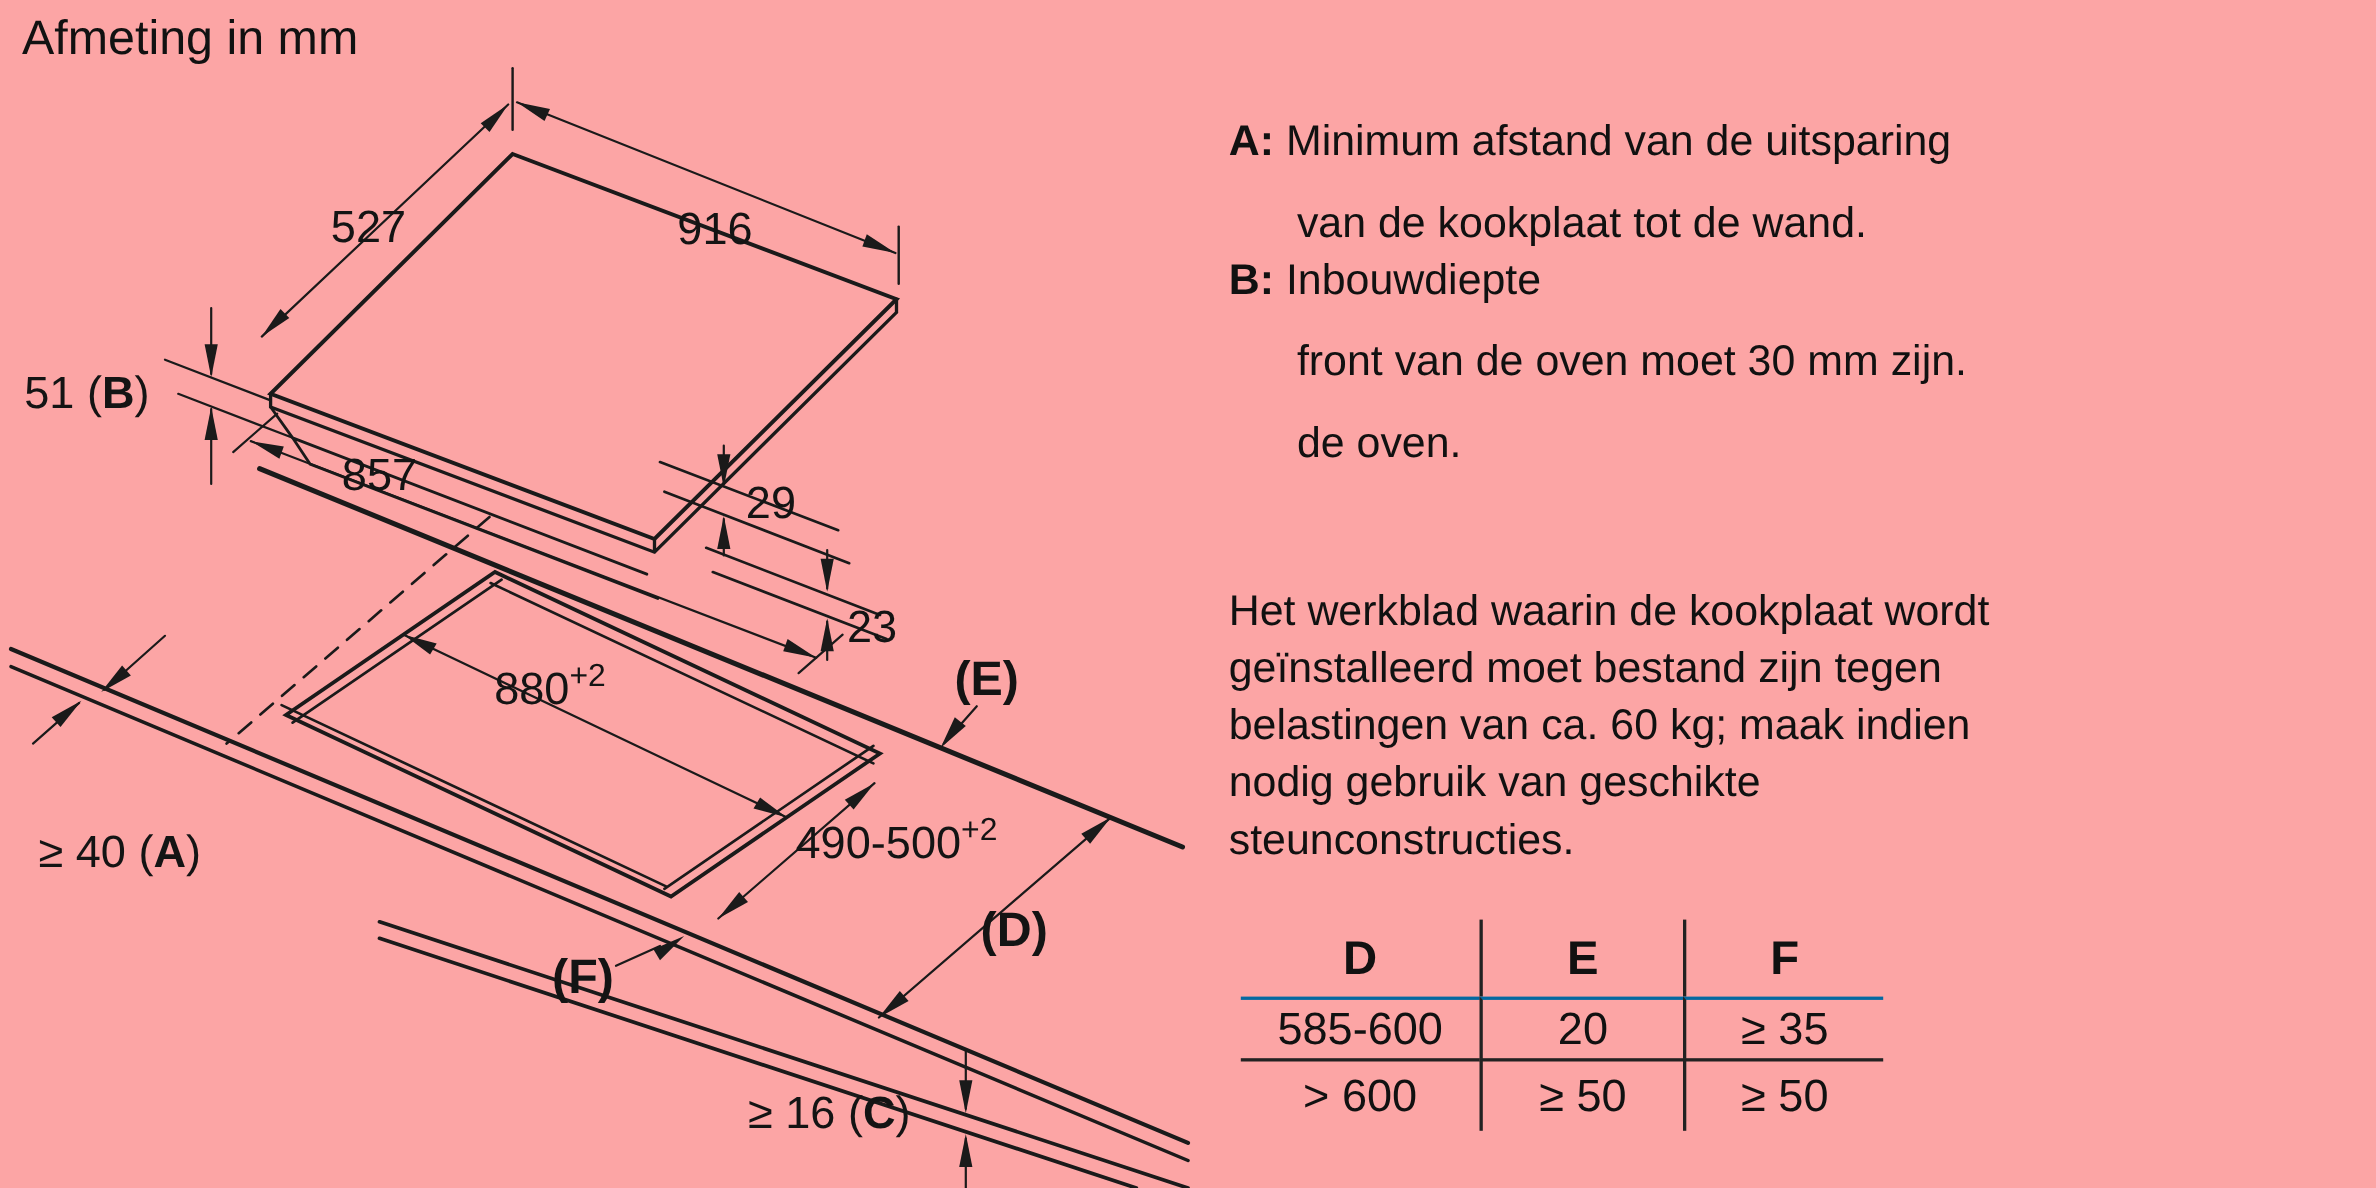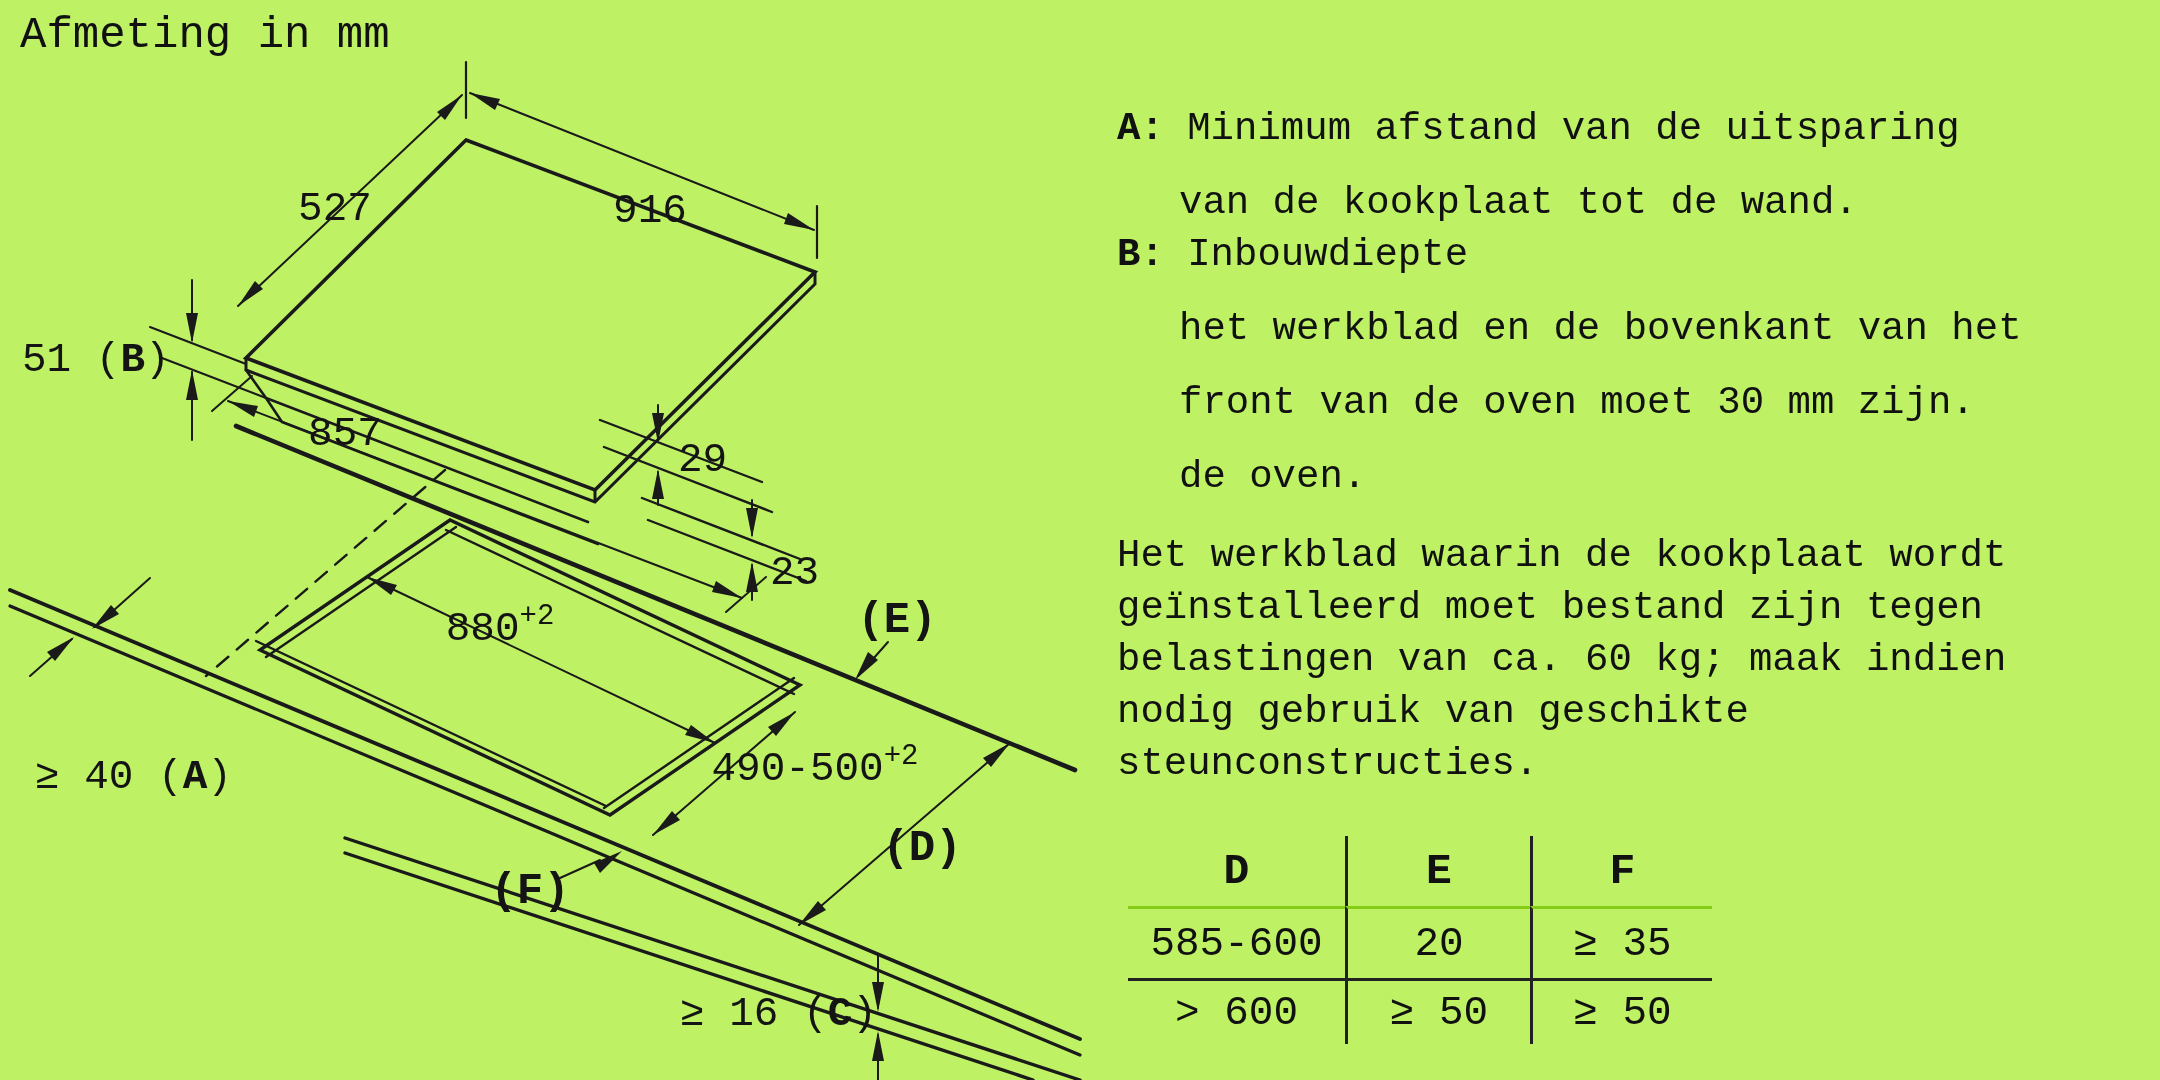--- a/index.html
+++ b/index.html
@@ -1,38 +1,38 @@
 <!DOCTYPE html>
 <html lang="nl"><head>
 <meta charset="utf-8">
 <style>
   html,body{margin:0;padding:0;background:#fff;}
-  #stage{position:relative;width:2160px;height:1080px;background:#bef264;overflow:hidden;
-         font-family:Liberation Mono, monospace;color:#111;}
+  #stage{position:relative;width:2160px;height:1080px;background:#fca5a5;overflow:hidden;
+         font-family:Liberation Sans, sans-serif;color:#111;}
   #diagram{position:absolute;left:0;top:0;}
   svg text{fill:#141414;}
   .dimtxt{font-size:41px;}
   .big{font-size:44px;font-weight:bold;}
   .sup{font-size:29px;}
   
   .rightcol{position:absolute;left:1117px;width:680px;}
   .legend{top:103px;}
   .note{top:530px;}
   .tline{font-size:39px;line-height:52px;white-space:nowrap;}
   .tline .pfx{font-weight:bold;}
   .tline.ind{padding-left:62px;margin-top:22px;}
   
   .dtable{position:absolute;left:1128px;top:836px;width:584px;}
   .trow{display:flex;}
   .tcell{font-size:41px;text-align:center;box-sizing:border-box;
          display:flex;align-items:center;justify-content:center;}
   .c1{width:217px;} .c2{width:185px;border-left:3px solid #222;}
   .c3{width:182px;border-left:3px solid #222;}
   .thead .tcell{font-weight:bold;font-size:43px;height:70px;}
-  .tbody1 .tcell{height:72px;border-top:3px solid #84cc16;}
+  .tbody1 .tcell{height:56px;border-top:3px solid #0369a1;}
   .tbody2 .tcell{height:66px;border-top:3px solid #222;}
   .title{position:absolute;left:20px;top:10px;font-size:44px;}
 </style>
 </head>
 <body>
 
 <div id="stage">
 
   <div class="title">Afmeting in mm</div>
 
@@ -127,21 +127,20 @@
     <text class="big" x="897" y="632" text-anchor="middle">(E)</text>
     <text class="big" x="922" y="860" text-anchor="middle">(D)</text>
     <text class="big" x="530" y="903" text-anchor="middle">(F)</text>
     <text class="dimtxt" x="680" y="1025"><tspan>≥ 16 (</tspan><tspan font-weight="bold">C</tspan><tspan>)</tspan></text>
   </svg>
 
   <div class="rightcol legend" style="position:absolute;">
     <div class="tline"><span class="pfx">A:</span> <span>Minimum afstand van de uitsparing</span></div>
     <div class="tline ind"><span>van de kookplaat tot de wand.</span></div>
     <div class="tline"><span class="pfx">B:</span> <span>Inbouwdiepte</span></div>
-    <div class="tline ind"><span>het werkblad en de bovenkant van het</span></div>
     <div class="tline ind"><span>front van de oven moet 30 mm zijn.</span></div>
     <div class="tline ind"><span>de oven.</span></div>
   </div>
 
   <div class="rightcol note" style="position:absolute;">
     <div class="tline">Het werkblad waarin de kookplaat wordt</div>
     <div class="tline">geïnstalleerd moet bestand zijn tegen</div>
     <div class="tline">belastingen van ca. 60 kg; maak indien</div>
     <div class="tline">nodig gebruik van geschikte</div>
     <div class="tline">steunconstructies.</div>

